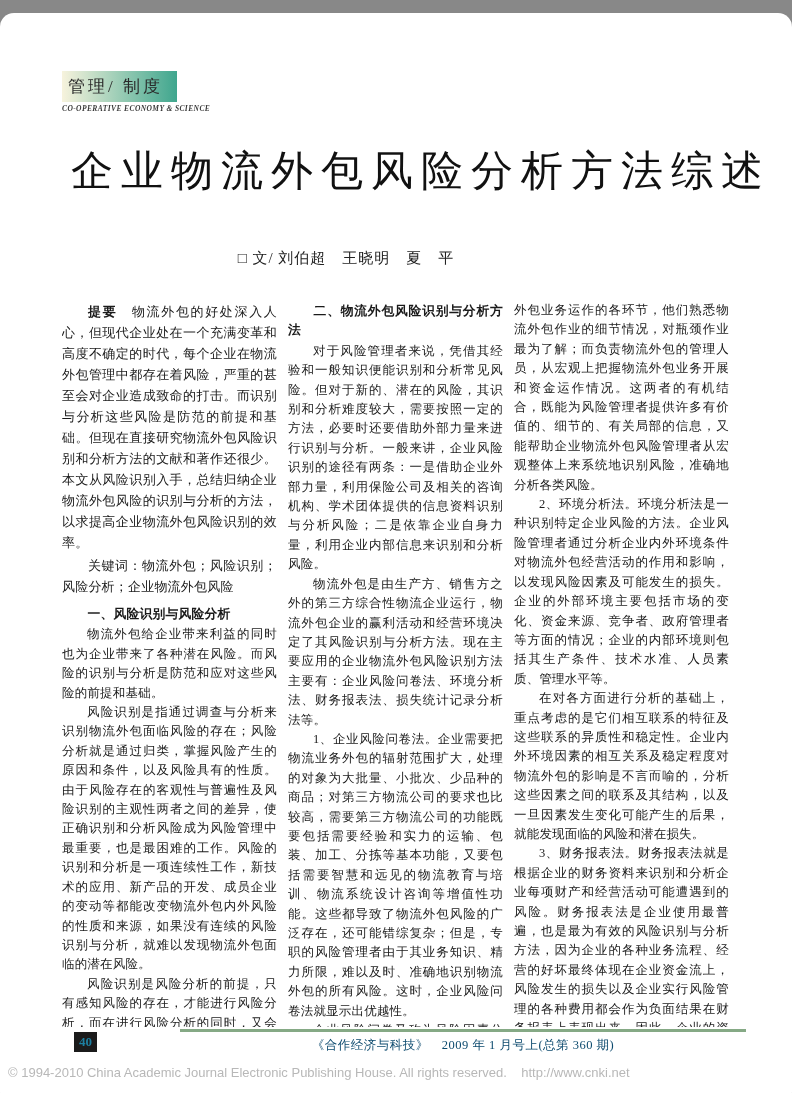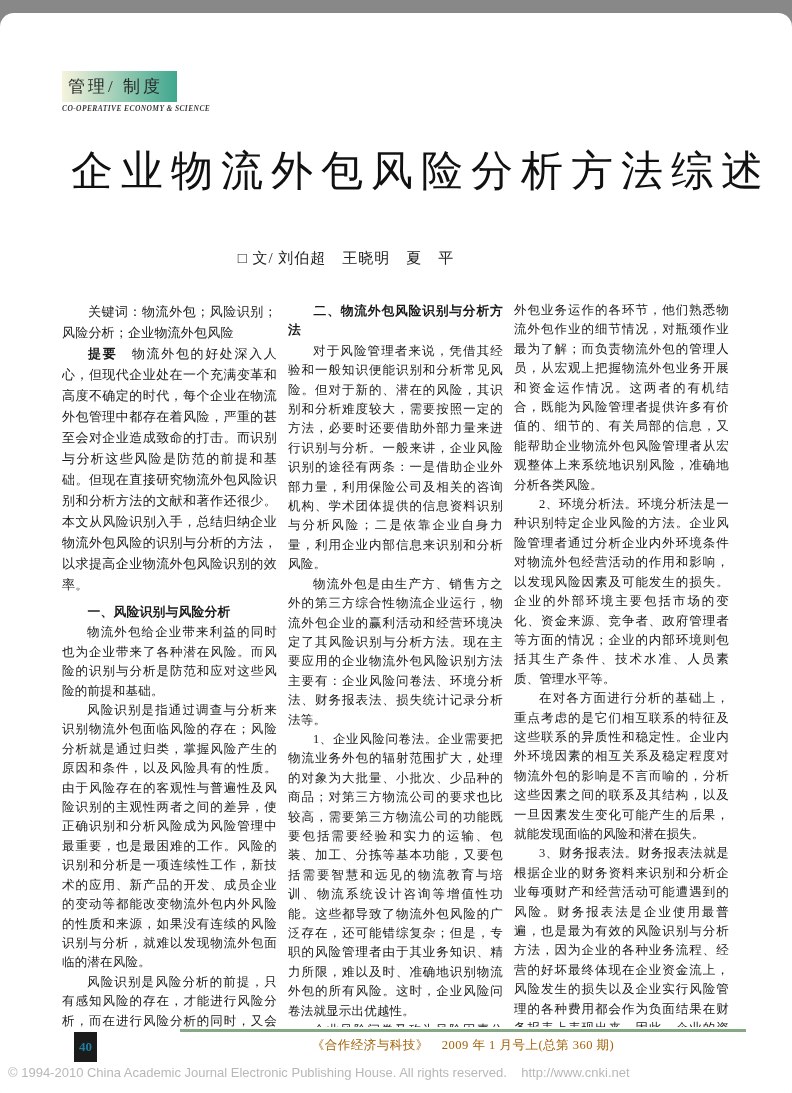--- a/index.html
+++ b/index.html
@@ -76,33 +76,33 @@
     font-family:"Liberation Sans","DejaVu Sans",sans-serif;
     font-weight:bold;
     font-size:12.8px;
     margin-top:7px;
     margin-bottom:2px;
   }
   .column > p.heading:first-child{margin-top:0;}
   
   .pagenum-box{
     position:absolute;left:74px;top:1019px;
-    width:23px;height:30px;
+    width:23px;height:20px;
     display:flex;align-items:center;justify-content:center;
     font-size:13px;font-weight:bold;
   }
   .footer-rule{
     position:absolute;left:180px;top:1016px;
     width:566px;height:3px;
   }
   .journal-line{
     position:absolute;left:180px;top:1024px;width:566px;
     text-align:center;
     font-size:12.5px;
-    color:#a16207;
+    color:#0c4a6e;
     letter-spacing:0.5px;
   }
   .copyright-line{
     position:absolute;left:8px;top:1052px;
     font-size:13px;
     color:#b8b8b8;
     white-space:pre;
     font-family:Liberation Sans, sans-serif;
   }
 </style>
@@ -115,22 +115,22 @@
     <div class="tag-box" style="background: linear-gradient(90deg, rgb(247, 243, 221), rgb(63, 166, 142));">管理/ 制度</div>
     <div class="tag-en">CO-OPERATIVE ECONOMY &amp; SCIENCE</div>
   </div>
 
   <h1 class="article-title" style="margin:0;">企业物流外包风险分析方法综述</h1>
 
   <div class="byline">□ 文/ 刘伯超　王晓明　夏　平</div>
 
   <div class="columns">
     <div class="column">
+        <p class="kai abstract"><b>提要</b>　物流外包的好处深入人心，但现代企业处在一个充满变革和高度不确定的时代，每个企业在物流外包管理中都存在着风险，严重的甚至会对企业造成致命的打击。而识别与分析这些风险是防范的前提和基础。但现在直接研究物流外包风险识别和分析方法的文献和著作还很少。本文从风险识别入手，总结归纳企业物流外包风险的识别与分析的方法，以求提高企业物流外包风险识别的效率。</p>
         <p class="kai">关键词：物流外包；风险识别；风险分析；企业物流外包风险</p>
-        <p class="kai abstract"><b>提要</b>　物流外包的好处深入人心，但现代企业处在一个充满变革和高度不确定的时代，每个企业在物流外包管理中都存在着风险，严重的甚至会对企业造成致命的打击。而识别与分析这些风险是防范的前提和基础。但现在直接研究物流外包风险识别和分析方法的文献和著作还很少。本文从风险识别入手，总结归纳企业物流外包风险的识别与分析的方法，以求提高企业物流外包风险识别的效率。</p>
         <p class="heading">一、风险识别与风险分析</p>
         <p>物流外包给企业带来利益的同时也为企业带来了各种潜在风险。而风险的识别与分析是防范和应对这些风险的前提和基础。</p>
         <p>风险识别是指通过调查与分析来识别物流外包面临风险的存在；风险分析就是通过归类，掌握风险产生的原因和条件，以及风险具有的性质。由于风险存在的客观性与普遍性及风险识别的主观性两者之间的差异，使正确识别和分析风险成为风险管理中最重要，也是最困难的工作。风险的识别和分析是一项连续性工作，新技术的应用、新产品的开发、成员企业的变动等都能改变物流外包内外风险的性质和来源，如果没有连续的风险识别与分析，就难以发现物流外包面临的潜在风险。</p>
         <p>风险识别是风险分析的前提，只有感知风险的存在，才能进行风险分析，而在进行风险分析的同时，又会进一步加深对感知风险的认识，使风险识别具有准确性。</p>
       </div>
     <div class="column">
         <p class="heading">二、物流外包风险识别与分析方法</p>
         <p>对于风险管理者来说，凭借其经验和一般知识便能识别和分析常见风险。但对于新的、潜在的风险，其识别和分析难度较大，需要按照一定的方法，必要时还要借助外部力量来进行识别与分析。一般来讲，企业风险识别的途径有两条：一是借助企业外部力量，利用保险公司及相关的咨询机构、学术团体提供的信息资料识别与分析风险；二是依靠企业自身力量，利用企业内部信息来识别和分析风险。</p>
         <p>物流外包是由生产方、销售方之外的第三方综合性物流企业运行，物流外包企业的赢利活动和经营环境决定了其风险识别与分析方法。现在主要应用的企业物流外包风险识别方法主要有：企业风险问卷法、环境分析法、财务报表法、损失统计记录分析法等。</p>
         <p>1、企业风险问卷法。企业需要把物流业务外包的辐射范围扩大，处理的对象为大批量、小批次、少品种的商品；对第三方物流公司的要求也比较高，需要第三方物流公司的功能既要包括需要经验和实力的运输、包装、加工、分拣等基本功能，又要包括需要智慧和远见的物流教育与培训、物流系统设计咨询等增值性功能。这些都导致了物流外包风险的广泛存在，还可能错综复杂；但是，专职的风险管理者由于其业务知识、精力所限，难以及时、准确地识别物流外包的所有风险。这时，企业风险问卷法就显示出优越性。</p>

